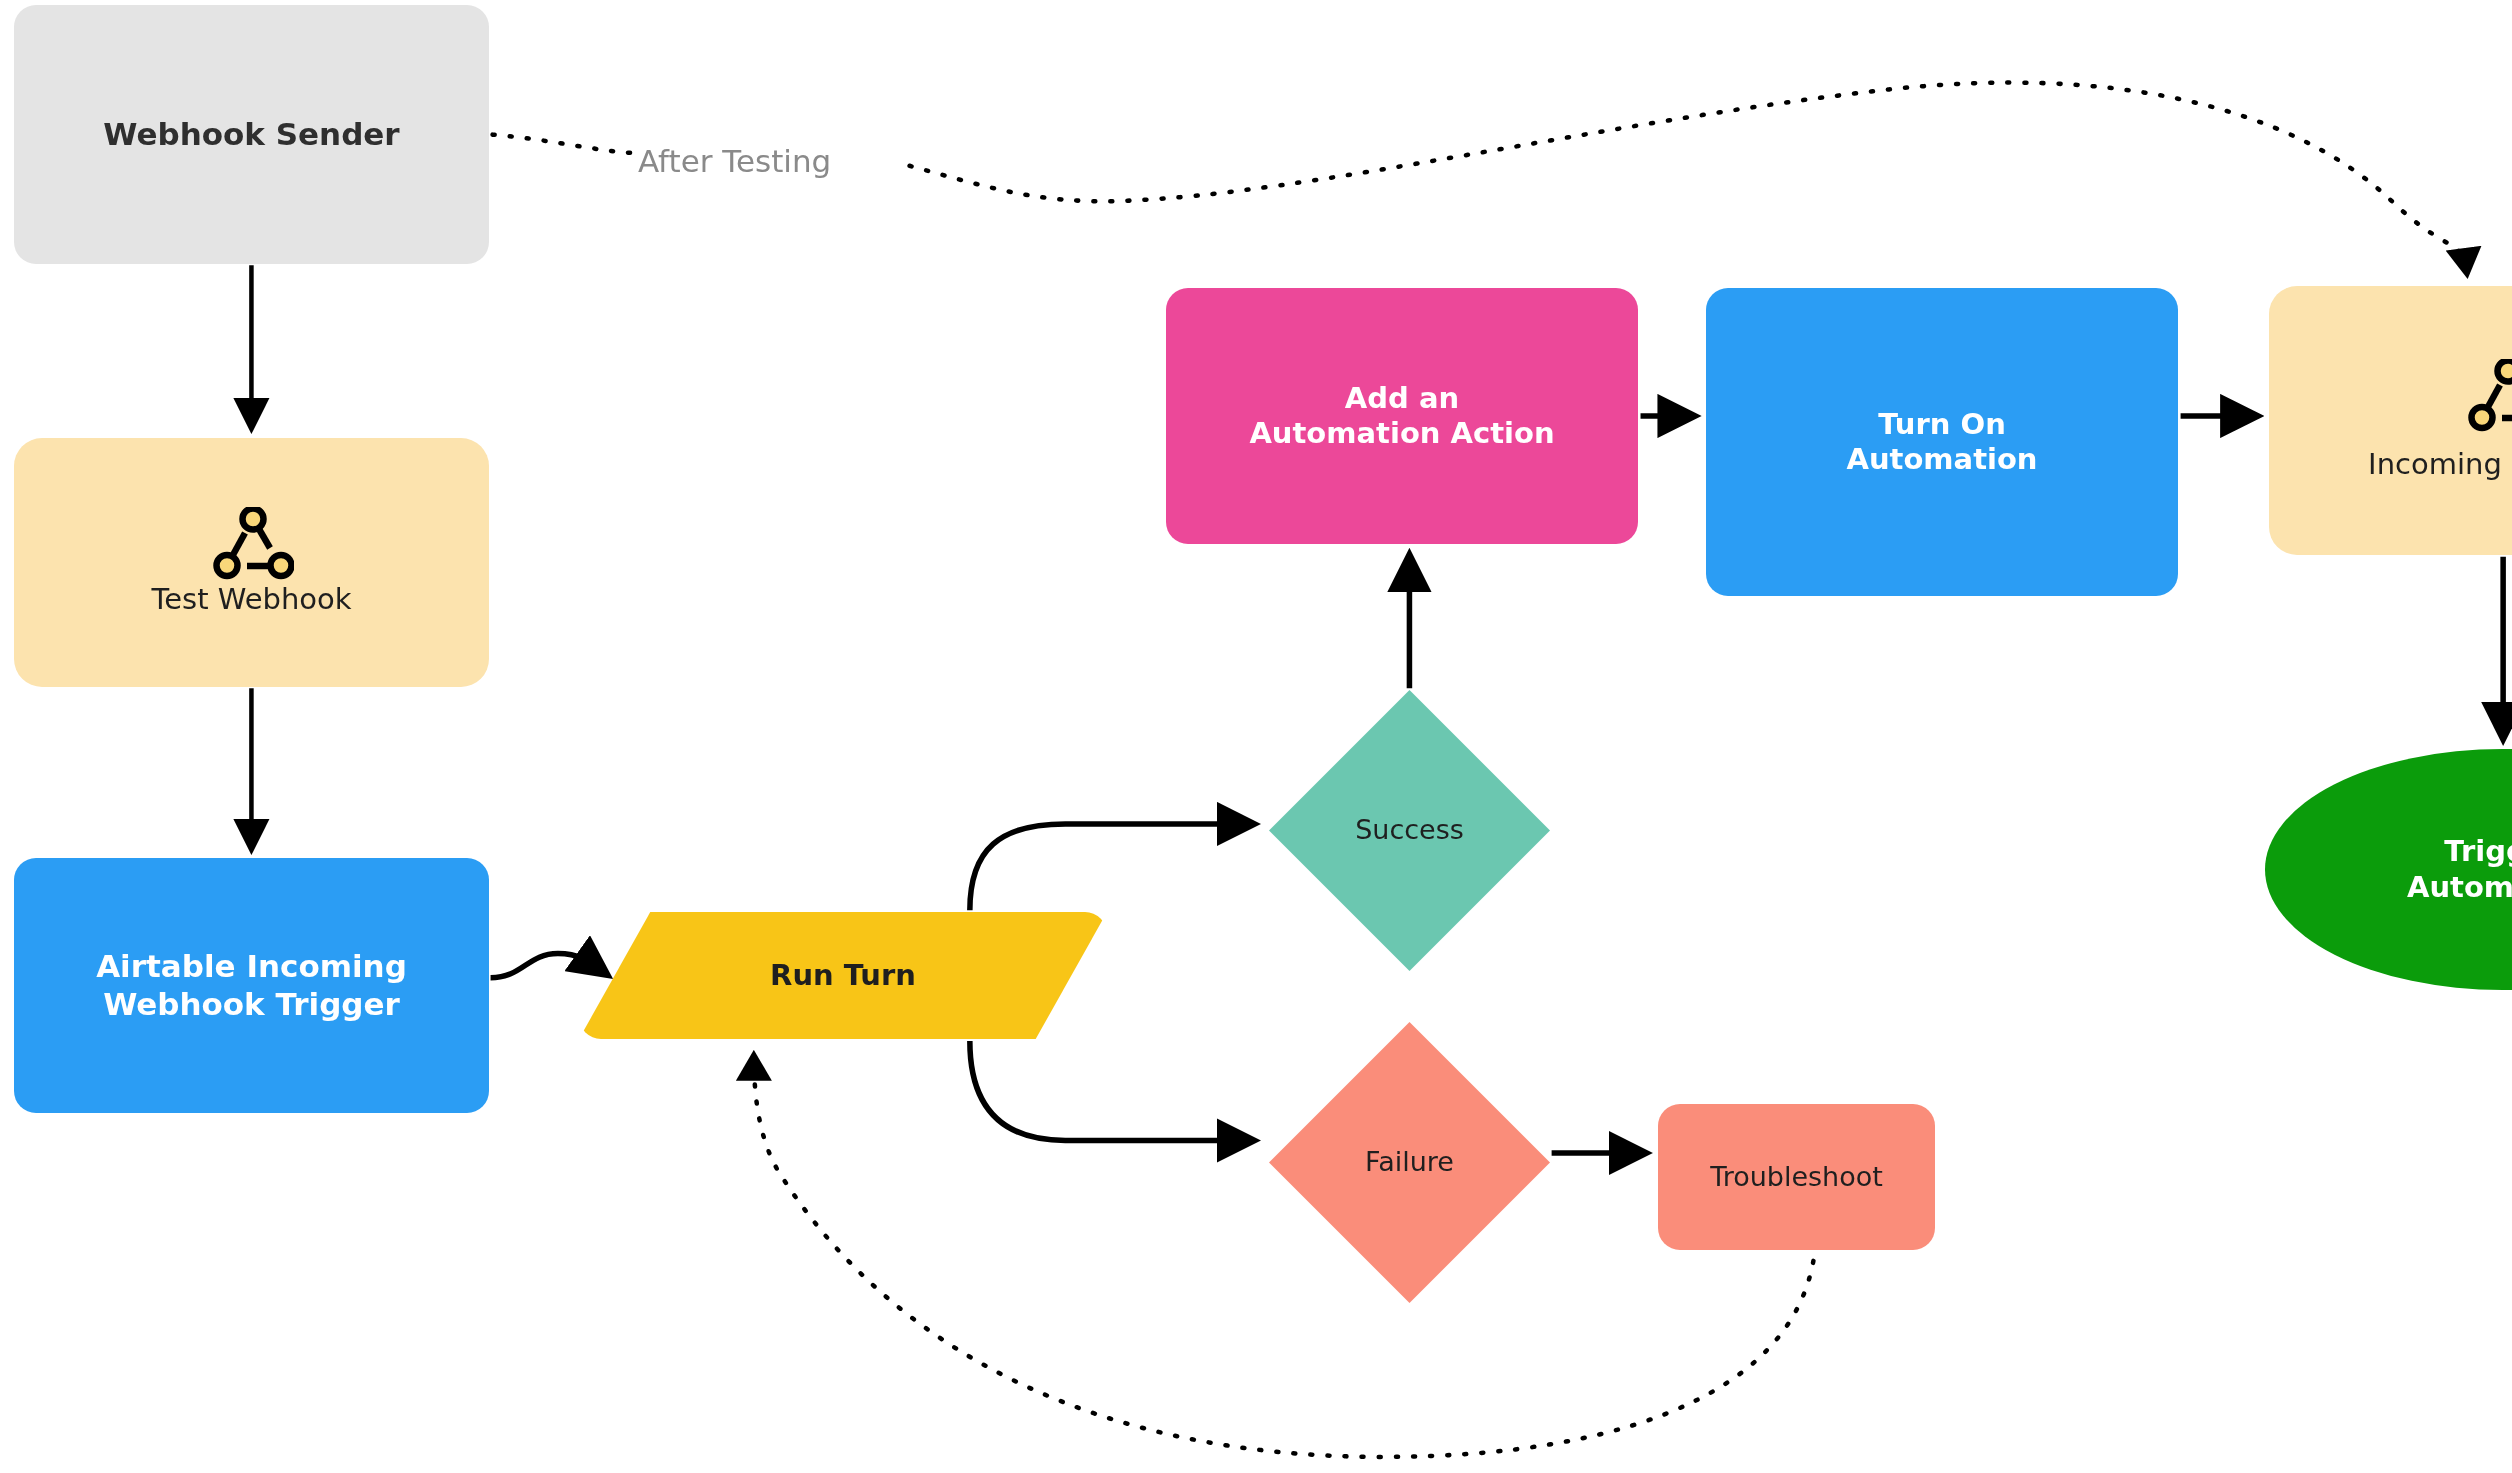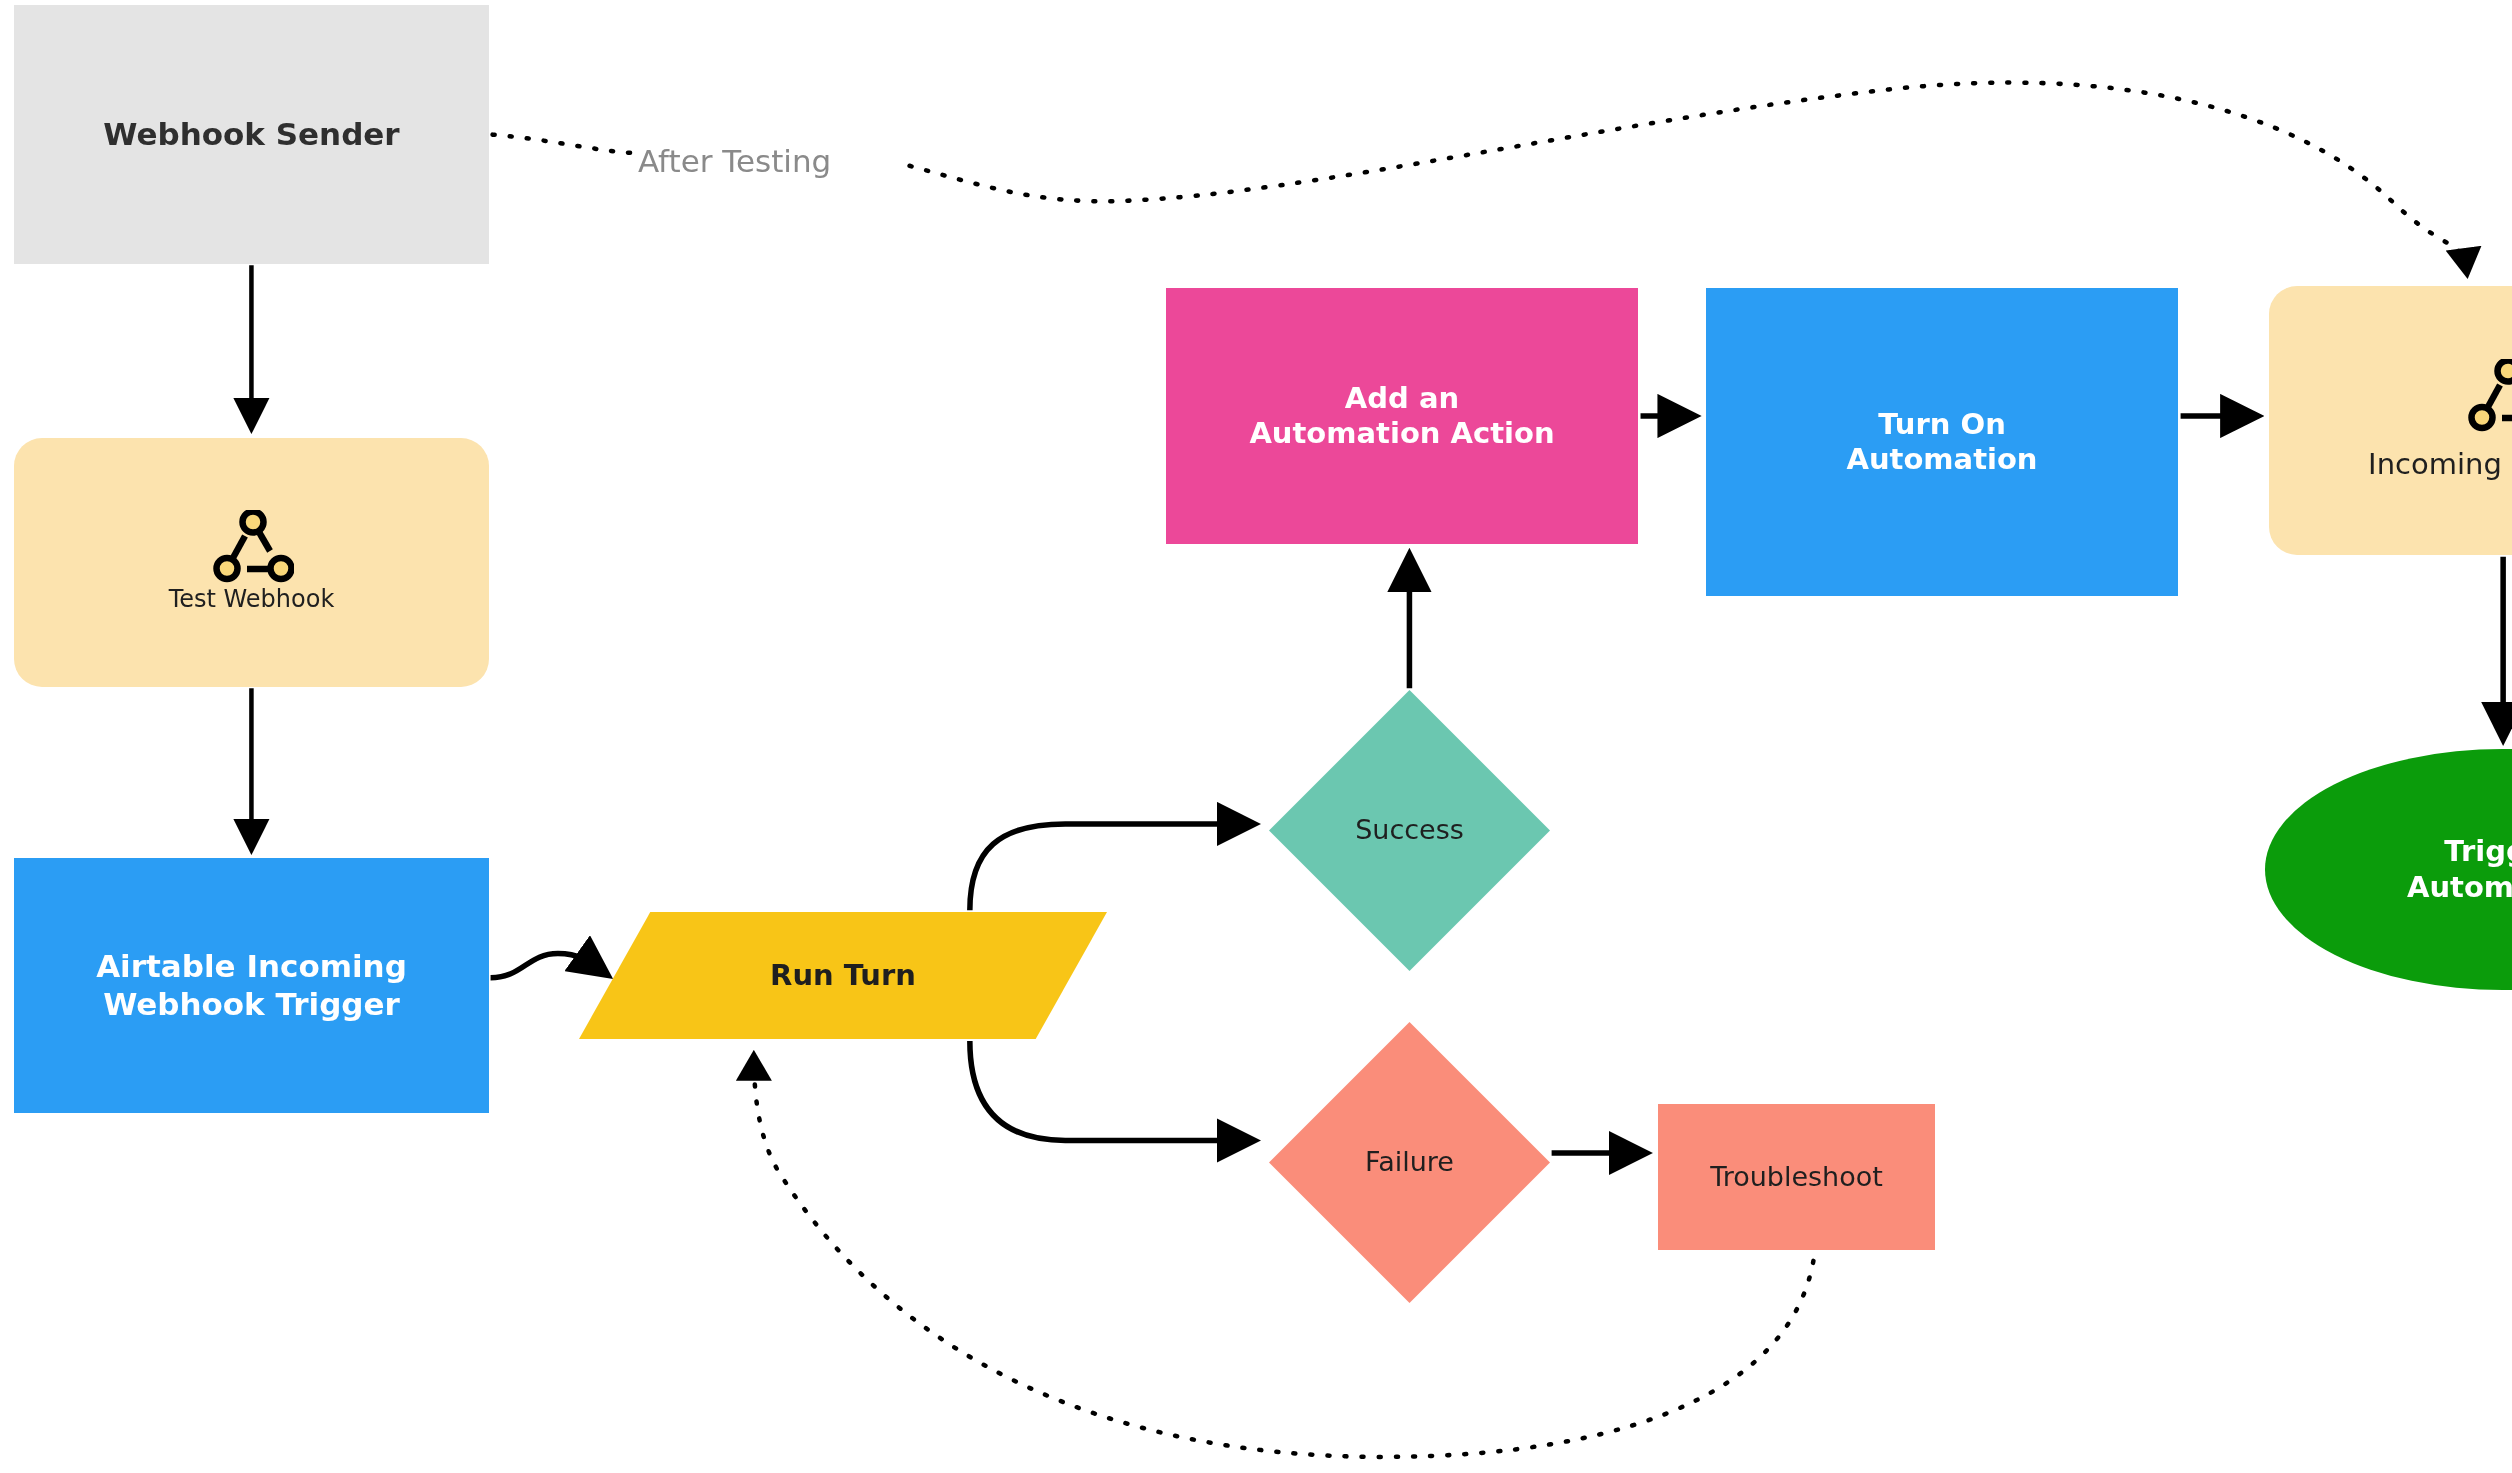--- a/index.html
+++ b/index.html
@@ -17,20 +17,21 @@
   }
   .node {
     position: absolute;
     box-sizing: border-box;
     display: flex;
     flex-direction: column;
     align-items: center;
     justify-content: center;
     text-align: center;
     line-height: 1.22;
+    border-radius: 22px;
   }
   .label {
     display: block;
     white-space: pre-line;
   }
 
   
   #n-webhook-sender {
     left: 14px; top: 5px; width: 475px; height: 259px;
     background: #e4e4e4;
@@ -38,21 +39,21 @@
   #n-webhook-sender .label {
     font-size: 31px; font-weight: 700; color: #2f2f2f;
   }
 
   
   #n-test-webhook {
     left: 14px; top: 438px; width: 475px; height: 249px;
     background: #fce3ae; border-radius: 28px;
   }
   #n-test-webhook .label {
-    font-size: 24px; font-weight: 400; color: #1f1f1f; 
+    font-size: 29px; font-weight: 400; color: #1f1f1f; 
   }
 
   
   #n-airtable-trigger {
     left: 14px; top: 858px; width: 475px; height: 255px;
     background: #2b9df4;
   }
   #n-airtable-trigger .label {
     font-size: 31px; font-weight: 700; color: #ffffff;
   }

